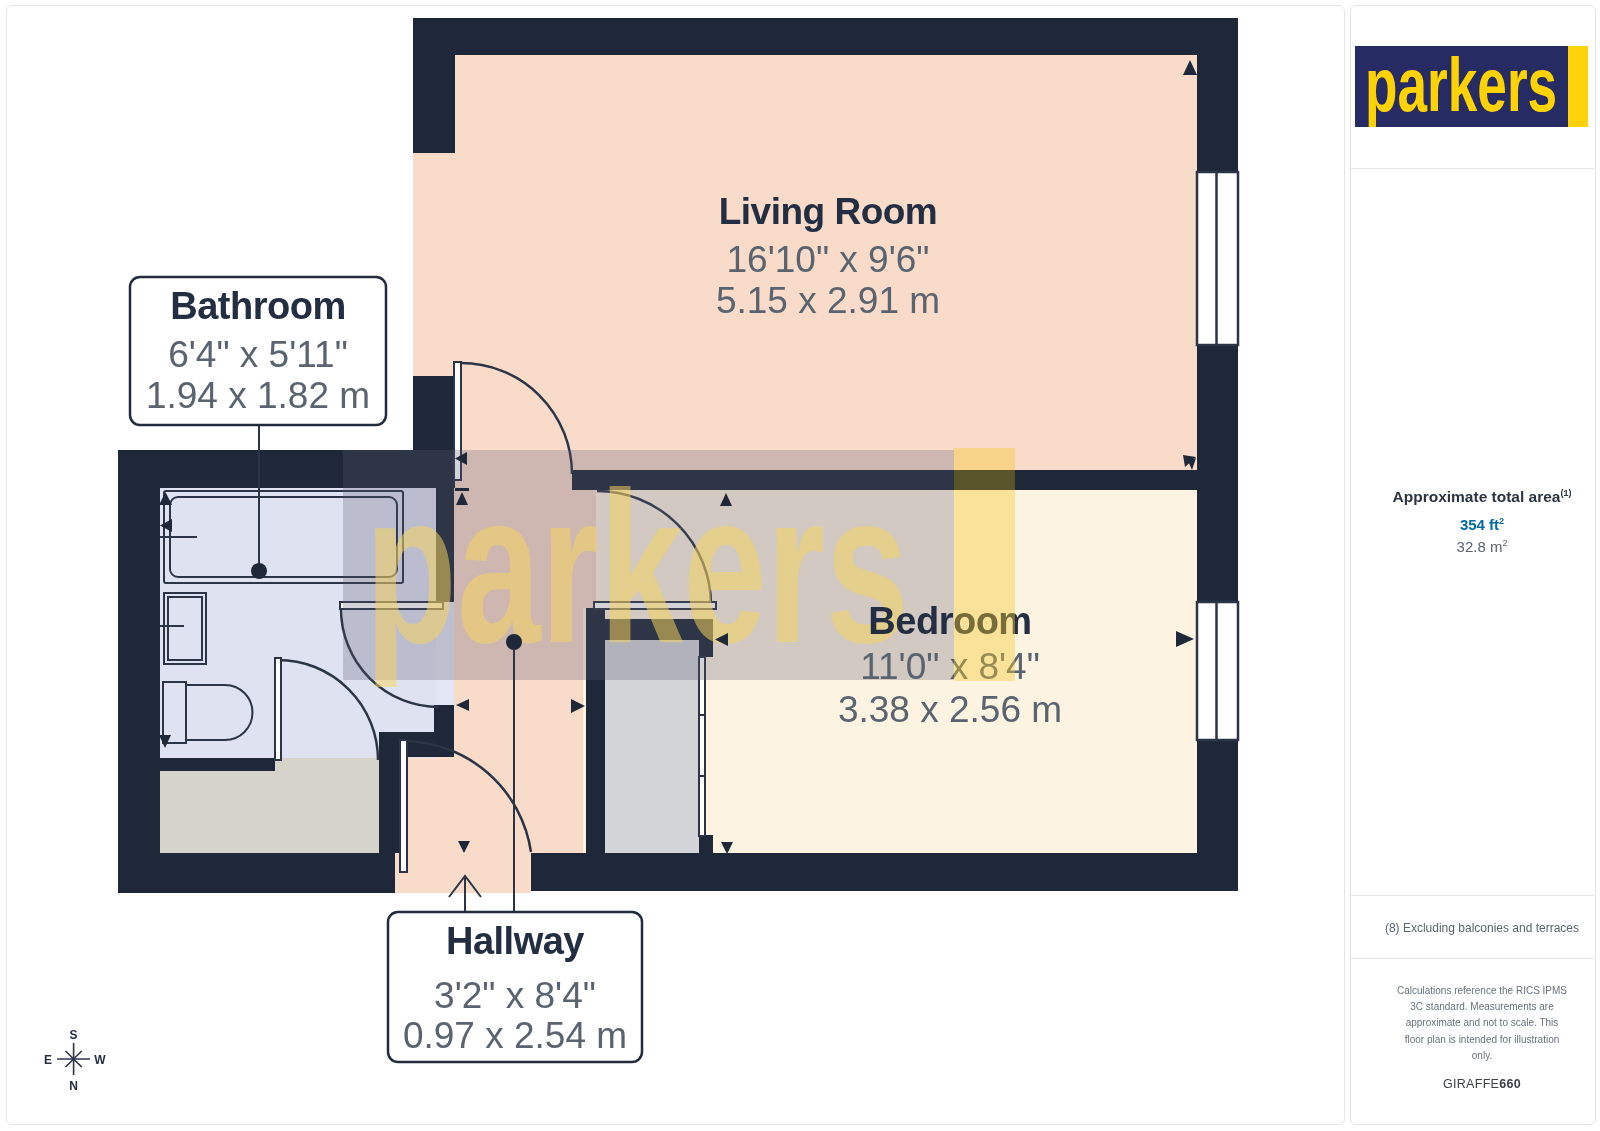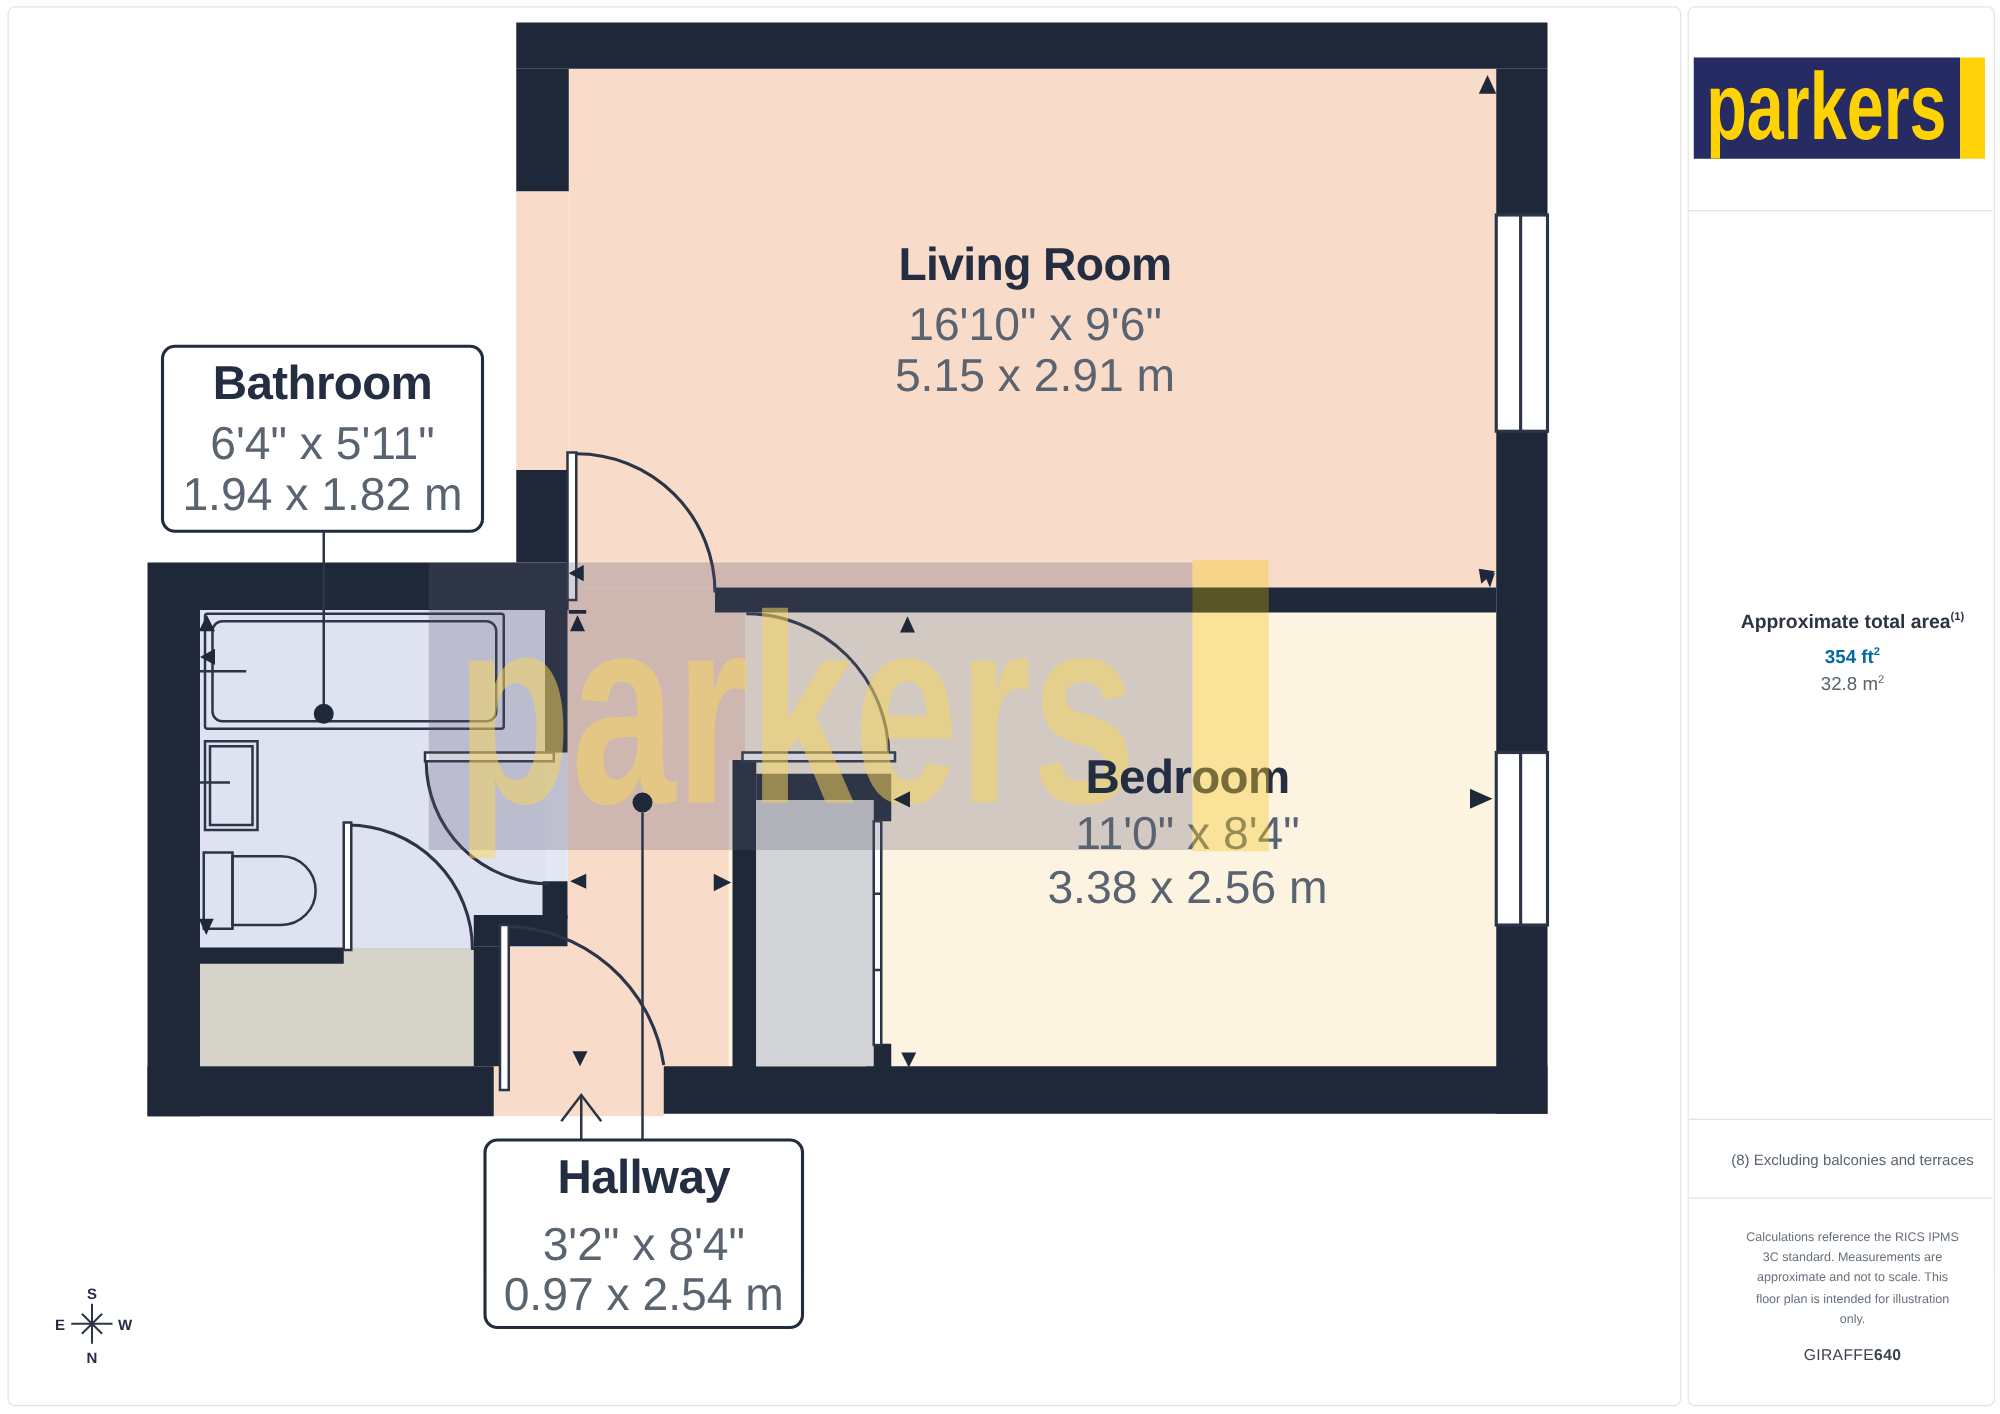--- a/index.html
+++ b/index.html
@@ -172,14 +172,14 @@
   <div style="position:absolute;left:1568px;top:46px;width:20px;height:81px;background:#ffd20a;"></div>
   <div style="position:absolute;left:1351px;top:168px;width:243px;height:1px;background:#e4e4e4;"></div>
   <div style="position:absolute;left:1351px;top:895px;width:243px;height:1px;background:#e4e4e4;"></div>
   <div style="position:absolute;left:1351px;top:958px;width:243px;height:1px;background:#e4e4e4;"></div>
 
   <div class="sb" style="top:488px;font-size:15.5px;font-weight:bold;color:#2b3440;">Approximate total area<sup style="font-size:9px;">(1)</sup></div>
   <div class="sb" style="top:516px;font-size:15px;color:#0369a1;font-weight:bold;">354 ft<sup style="font-size:9px;">2</sup></div>
   <div class="sb" style="top:538px;font-size:15px;color:#5a646e;">32.8 m<sup style="font-size:9px;">2</sup></div>
   <div class="sb" style="top:921px;font-size:12px;color:#5a646e;">(8) Excluding balconies and terraces</div>
   <div class="sb" style="top:983px;font-size:10px;line-height:16.2px;color:#67717c;">Calculations reference the RICS IPMS<br>3C standard. Measurements are<br>approximate and not to scale. This<br>floor plan is intended for illustration<br>only.</div>
-  <div class="sb" style="top:1077px;font-size:12.5px;color:#3a4149;letter-spacing:0.3px;">GIRAFFE<b>640</b></div>
+  <div class="sb" style="top:1077px;font-size:12.5px;color:#3a4149;letter-spacing:0.3px;">GIRAFFE<b>660</b></div>
 </div>
 
 </body></html>

